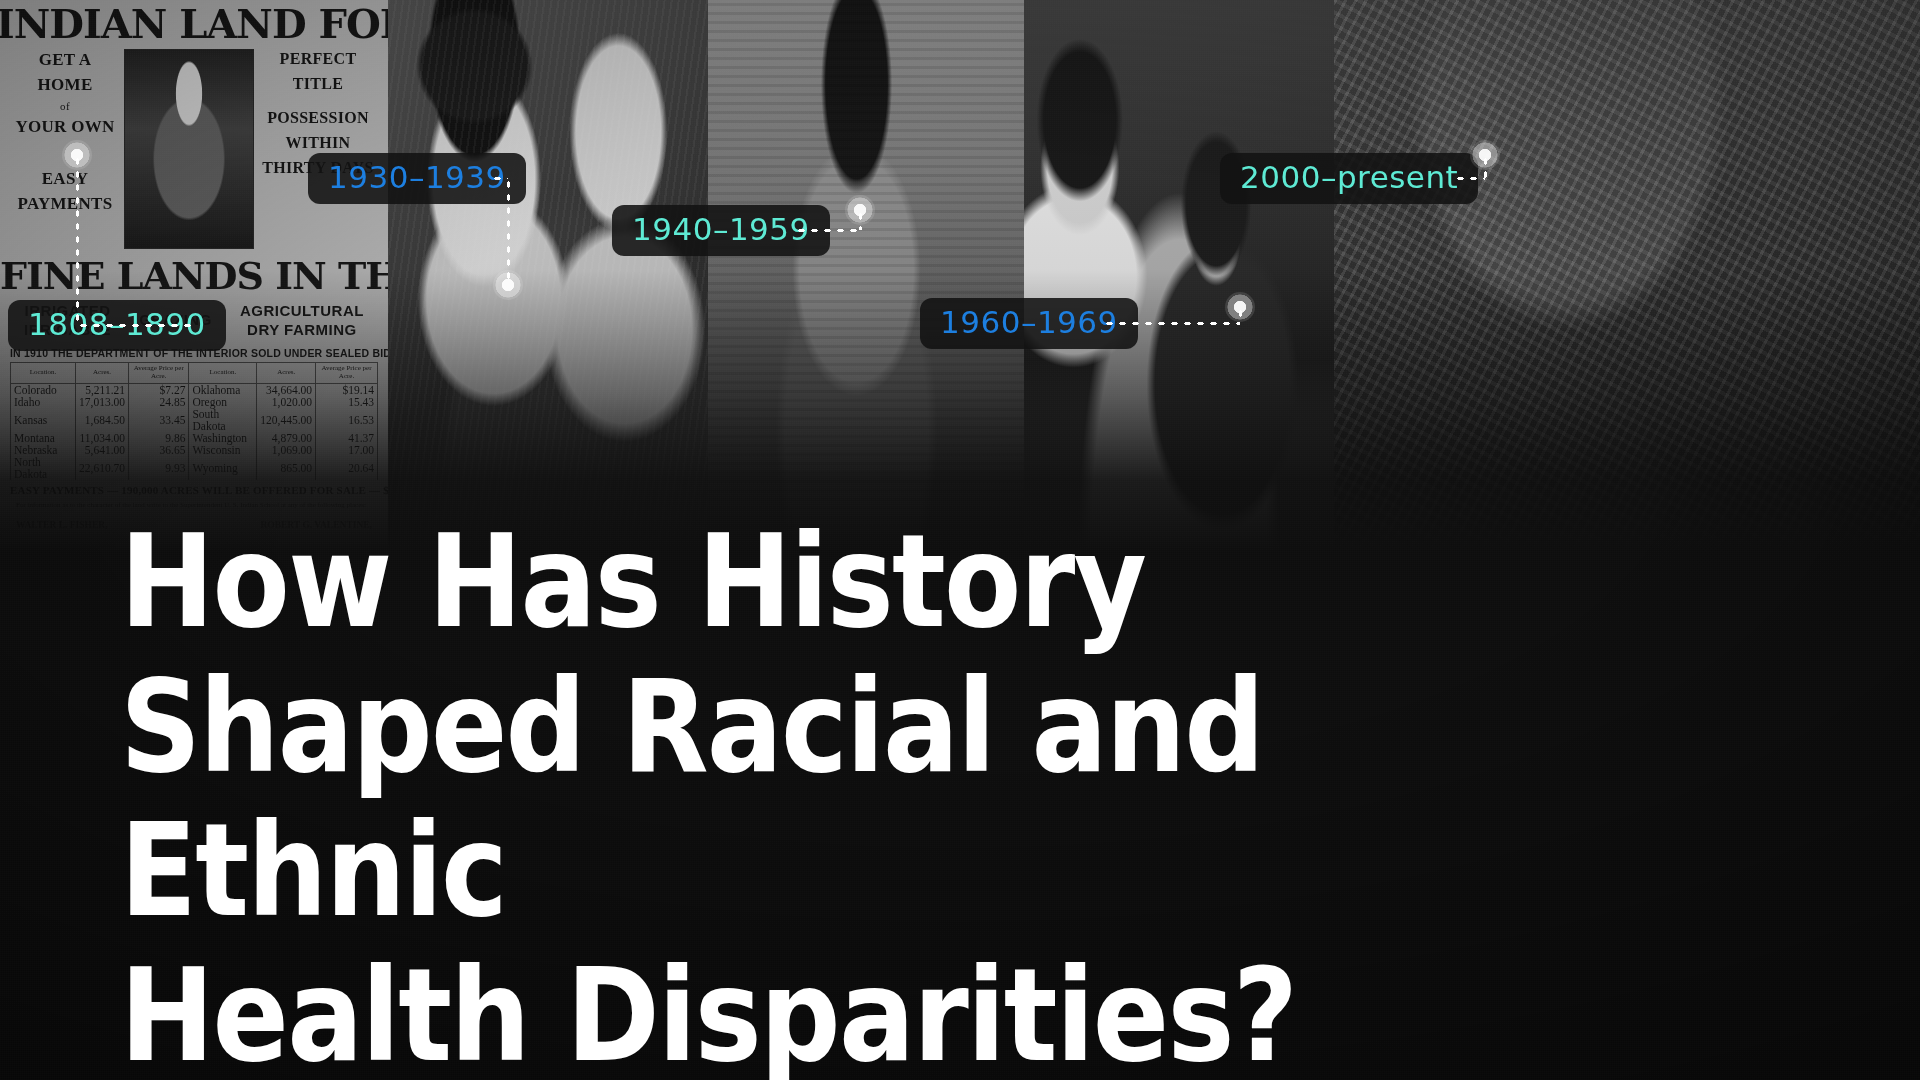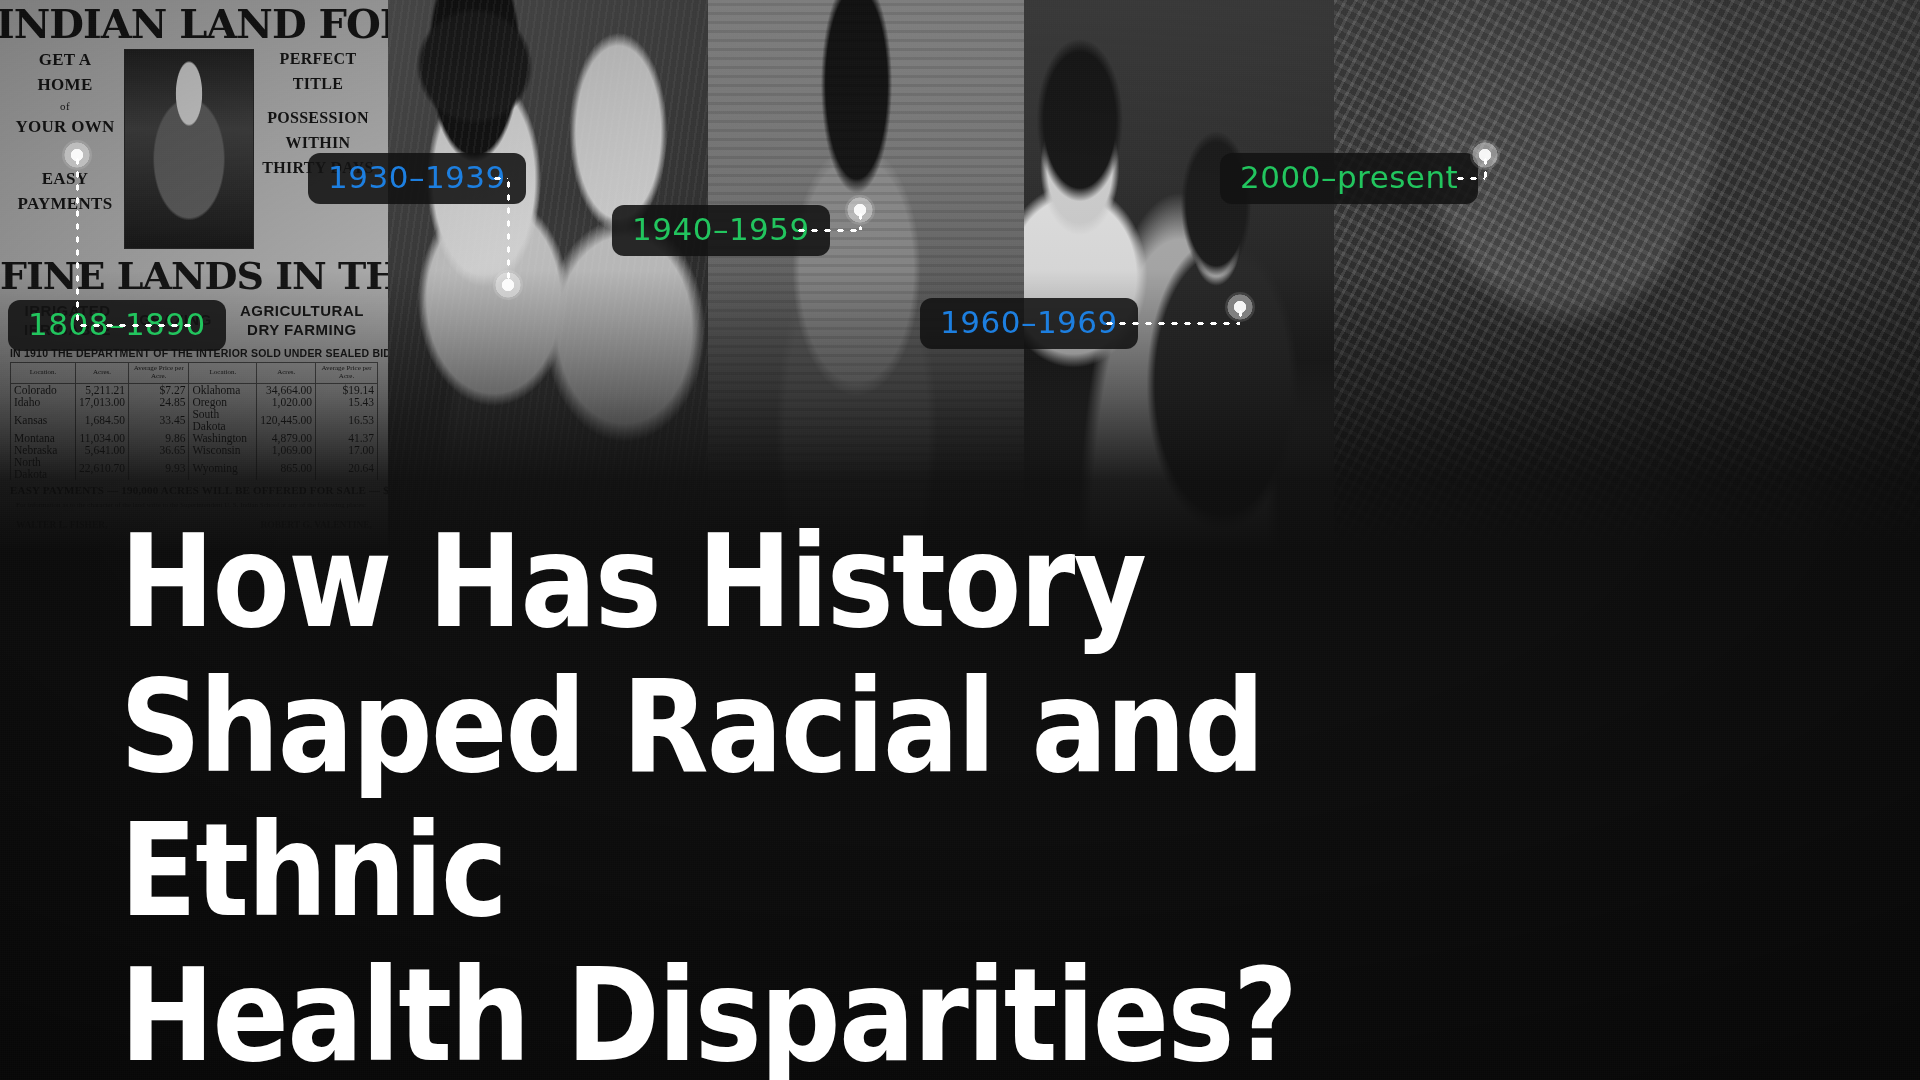--- a/index.html
+++ b/index.html
@@ -108,21 +108,21 @@
     background-image:repeating-linear-gradient(0deg, rgba(255,255,255,.018) 0 1px, transparent 1px 2px),
                      repeating-linear-gradient(90deg, rgba(255,255,255,.018) 0 1px, transparent 1px 2px); }
 
   
   .timeline { position:absolute; inset:0; }
   .pill { position:absolute; display:inline-block; white-space:nowrap;
           background:rgba(18,18,18,.88); border-radius:12px; padding:9px 20px 11px;
           font-size:31px; font-weight:400; letter-spacing:.5px; line-height:1;
           font-family:"DejaVu Sans", sans-serif; }
   .pill.blue { color:#1d7fe0; }
-  .pill.teal { color:#22c55e; }
+  .pill.teal { color:#5eead4; }
   .dot { position:absolute; width:30px; height:30px; border-radius:50%;
          background:radial-gradient(circle, rgba(255,255,255,.95) 0 28%, rgba(255,255,255,.42) 30% 58%,
                     rgba(255,255,255,.12) 60% 100%); }
   .conn { position:absolute; }
   .conn.h { height:3px; background-image:radial-gradient(circle, #fff 45%, transparent 47%);
             background-size:13px 3px; background-repeat:repeat-x; }
   .conn.v { width:3px; background-image:radial-gradient(circle, #fff 45%, transparent 47%);
             background-size:3px 13px; background-repeat:repeat-y; }
 
   

